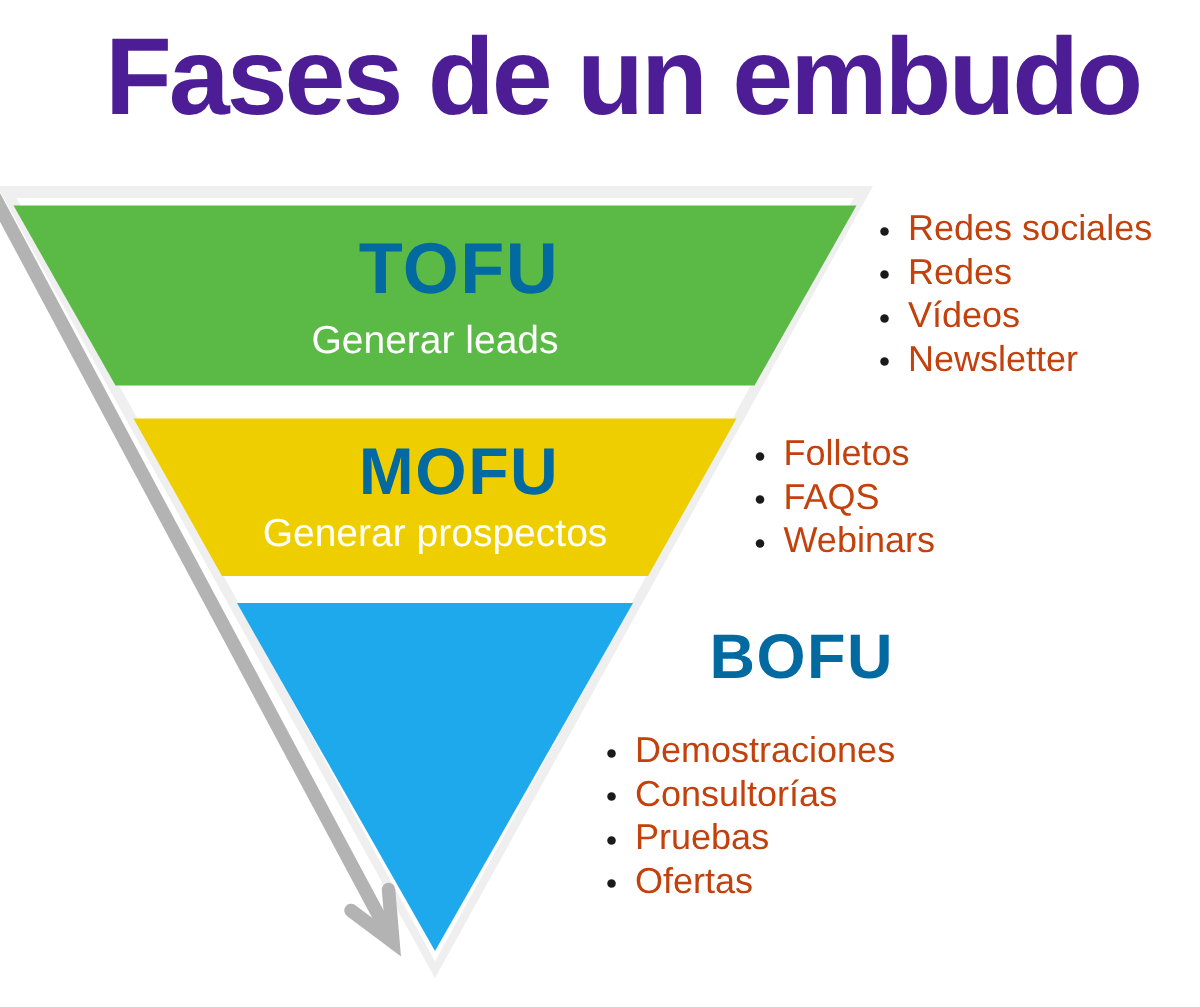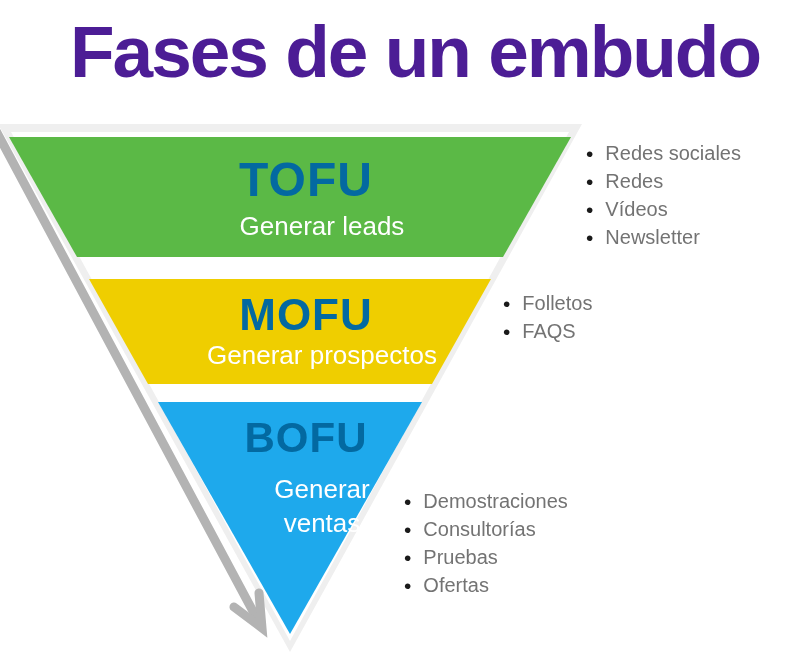--- a/index.html
+++ b/index.html
@@ -39,33 +39,32 @@
     font-weight: bold;
     letter-spacing: 1px;
   }
   .stage-sub {
     position: absolute;
     left: 0;
     width: 580px;
     text-align: center;
     color: #ffffff;
     font-weight: normal;
-    margin-left: 32px;
   }
   .tofu-label { top: 152px; font-size: 48px; }
   .tofu-sub   { top: 211px; font-size: 26px; }
   .mofu-label { top: 290px; font-size: 44px; }
   .mofu-sub   { top: 340px; font-size: 26px; }
-  .bofu-label { top: 414px; font-size: 42px; }
+  .bofu-label { top: 414px; font-size: 42px; text-align: right; }
   .bofu-sub   { top: 472px; left: 205px; width: 170px; font-size: 26px; line-height: 34px; }
   ul.stage-list {
     position: absolute;
     list-style: none;
-    color: #737373;
-    font-size: 20px;
+    color: #c2410c;
+    font-size: 24px;
   }
   ul.stage-list li {
     line-height: 28px;
     white-space: nowrap;
   }
   ul.stage-list li::before {
     content: "\2022";
     color: #1a1a1a;
     font-size: 21px;
     margin-right: 12px;
@@ -101,32 +100,32 @@
     </g>
   </svg>
 
   <div class="stage-label tofu-label">TOFU</div>
   <div class="stage-sub tofu-sub">Generar leads</div>
 
   <div class="stage-label mofu-label">MOFU</div>
   <div class="stage-sub mofu-sub">Generar prospectos</div>
 
   <div class="stage-label bofu-label">BOFU</div>
-  <div class="stage-sub bofu-sub">Generar ventas</div>
 
   <ul class="stage-list tofu-list">
     <li>Redes sociales</li>
     <li>Redes</li>
     <li>Vídeos</li>
     <li>Newsletter</li>
   </ul>
 
   <ul class="stage-list mofu-list">
     <li>Folletos</li>
     <li>FAQS</li>
+    <li>Webinars</li>
   </ul>
 
   <ul class="stage-list bofu-list">
     <li>Demostraciones</li>
     <li>Consultorías</li>
     <li>Pruebas</li>
     <li>Ofertas</li>
   </ul>
 
 </div>

